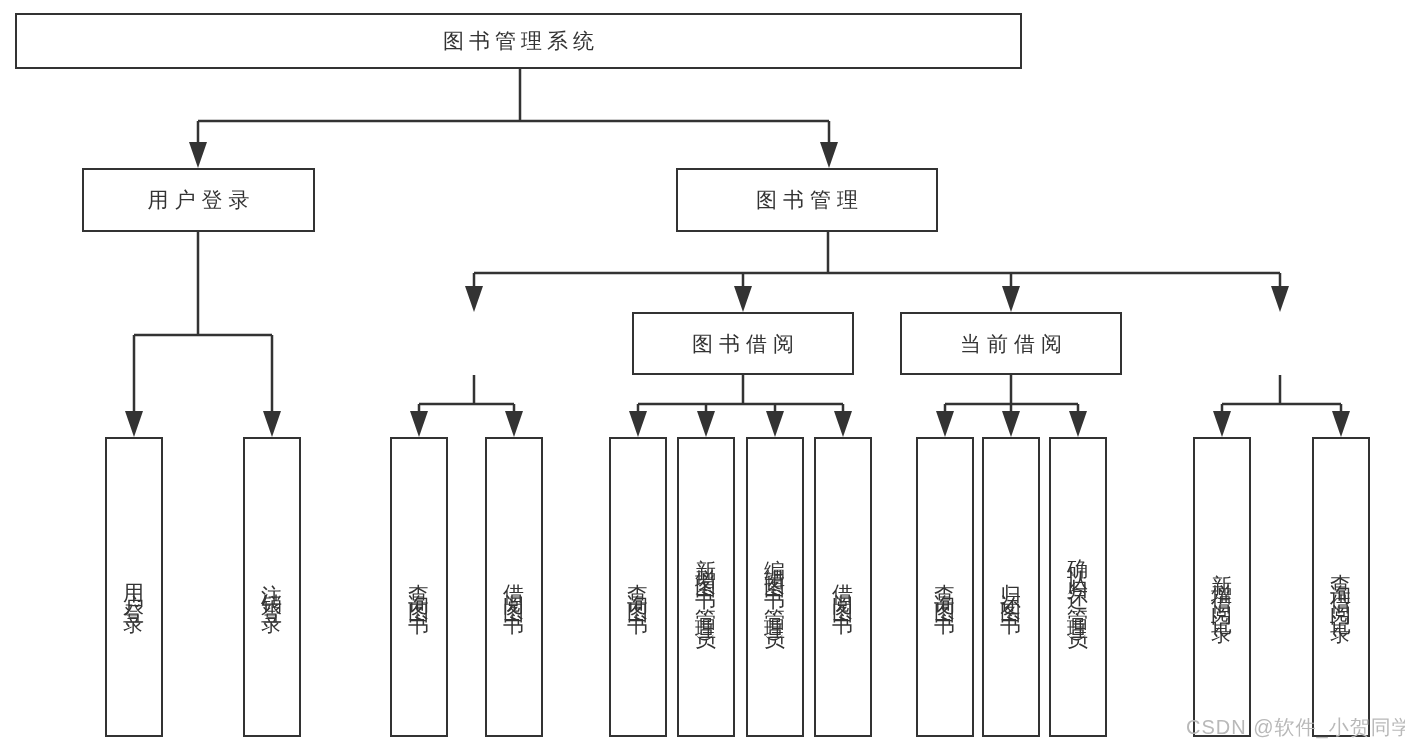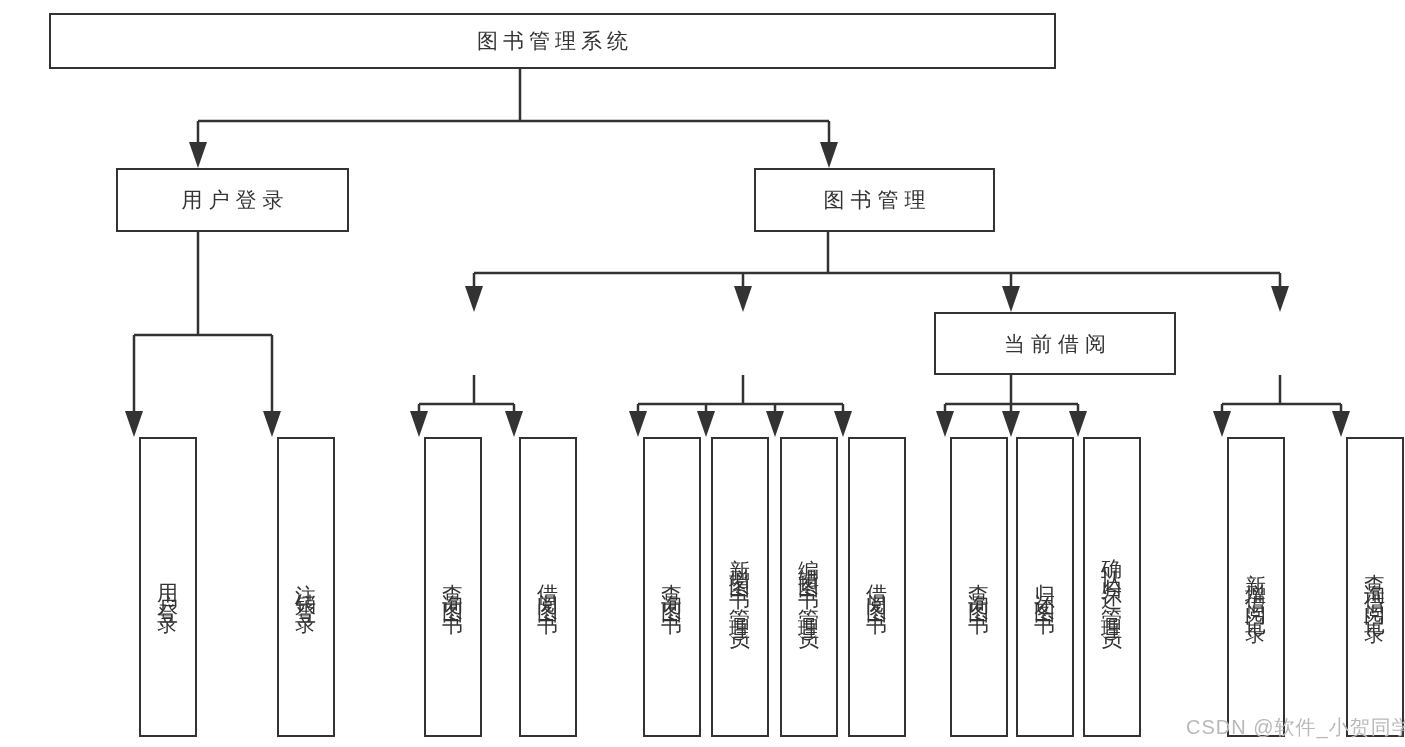--- a/index.html
+++ b/index.html
@@ -24,21 +24,20 @@
   .node {
     position: absolute;
     box-sizing: border-box;
     background: #ffffff;
     border: 2.5px solid #333333;
     color: #333333;
     display: flex;
     align-items: center;
     justify-content: center;
     z-index: 1;
-    margin-left: 34px;
   }
   .h-node {
     font-size: 21px;
     letter-spacing: 6px;
     text-indent: 6px;
     white-space: nowrap;
   }
   .root-node {
     font-size: 21px;
     letter-spacing: 5px;
@@ -103,23 +102,24 @@
       <polygon points="1002,411 1020,411 1011,437"></polygon>
       <polygon points="1069,411 1087,411 1078,437"></polygon>
       <polygon points="1213,411 1231,411 1222,437"></polygon>
       <polygon points="1332,411 1350,411 1341,437"></polygon>
     </g>
   </svg>
 
   <div class="node root-node" style="left:15px; top:13px; width:1007px; height:56px;">图书管理系统</div>
 
   <div class="node h-node" style="left:82px; top:168px; width:233px; height:64px;">用户登录</div>
-  <div class="node h-node" style="left:720px; top:168px; width:241px; height:64px;">图书管理</div>
+  <div class="node h-node" style="left:676px; top:168px; width:262px; height:64px;">图书管理</div>
 
-  <div class="node h-node" style="left:900px; top:312px; width:242px; height:63px;">当前借阅</div>
+  <div class="node h-node" style="left:632px; top:312px; width:222px; height:63px;">图书借阅</div>
+  <div class="node h-node" style="left:900px; top:312px; width:222px; height:63px;">当前借阅</div>
 
   <div class="node v-node" style="left:105px; top:437px; width:58px; height:300px;">用户登录</div>
   <div class="node v-node" style="left:243px; top:437px; width:58px; height:300px;">注销登录</div>
 
   <div class="node v-node" style="left:390px; top:437px; width:58px; height:300px;">查询图书</div>
   <div class="node v-node" style="left:485px; top:437px; width:58px; height:300px;">借阅图书</div>
 
   <div class="node v-node" style="left:609px; top:437px; width:58px; height:300px;">查询图书</div>
   <div class="node v-node" style="left:677px; top:437px; width:58px; height:300px;">新增图书（管理员）</div>
   <div class="node v-node" style="left:746px; top:437px; width:58px; height:300px;">编辑图书（管理员）</div>

